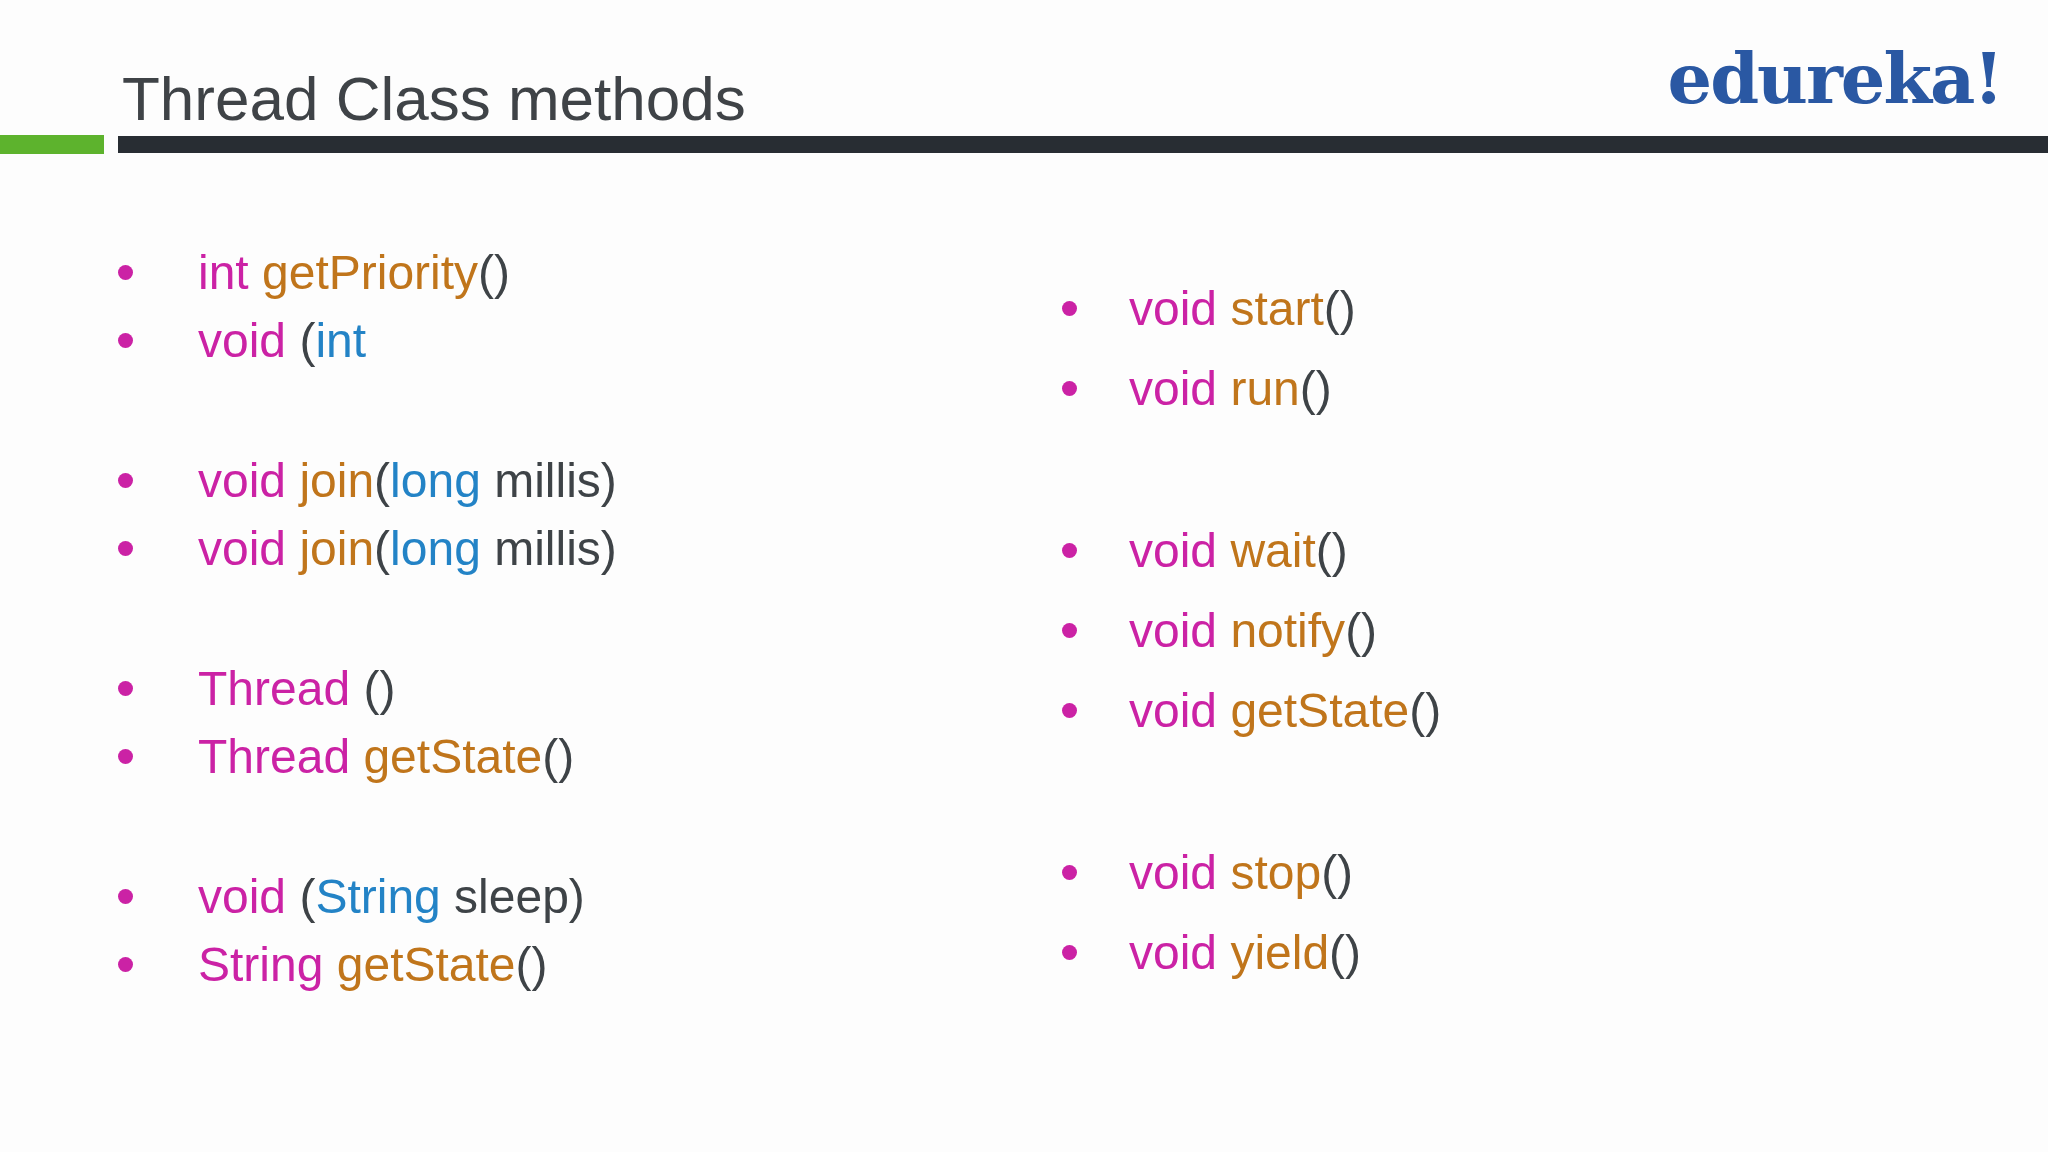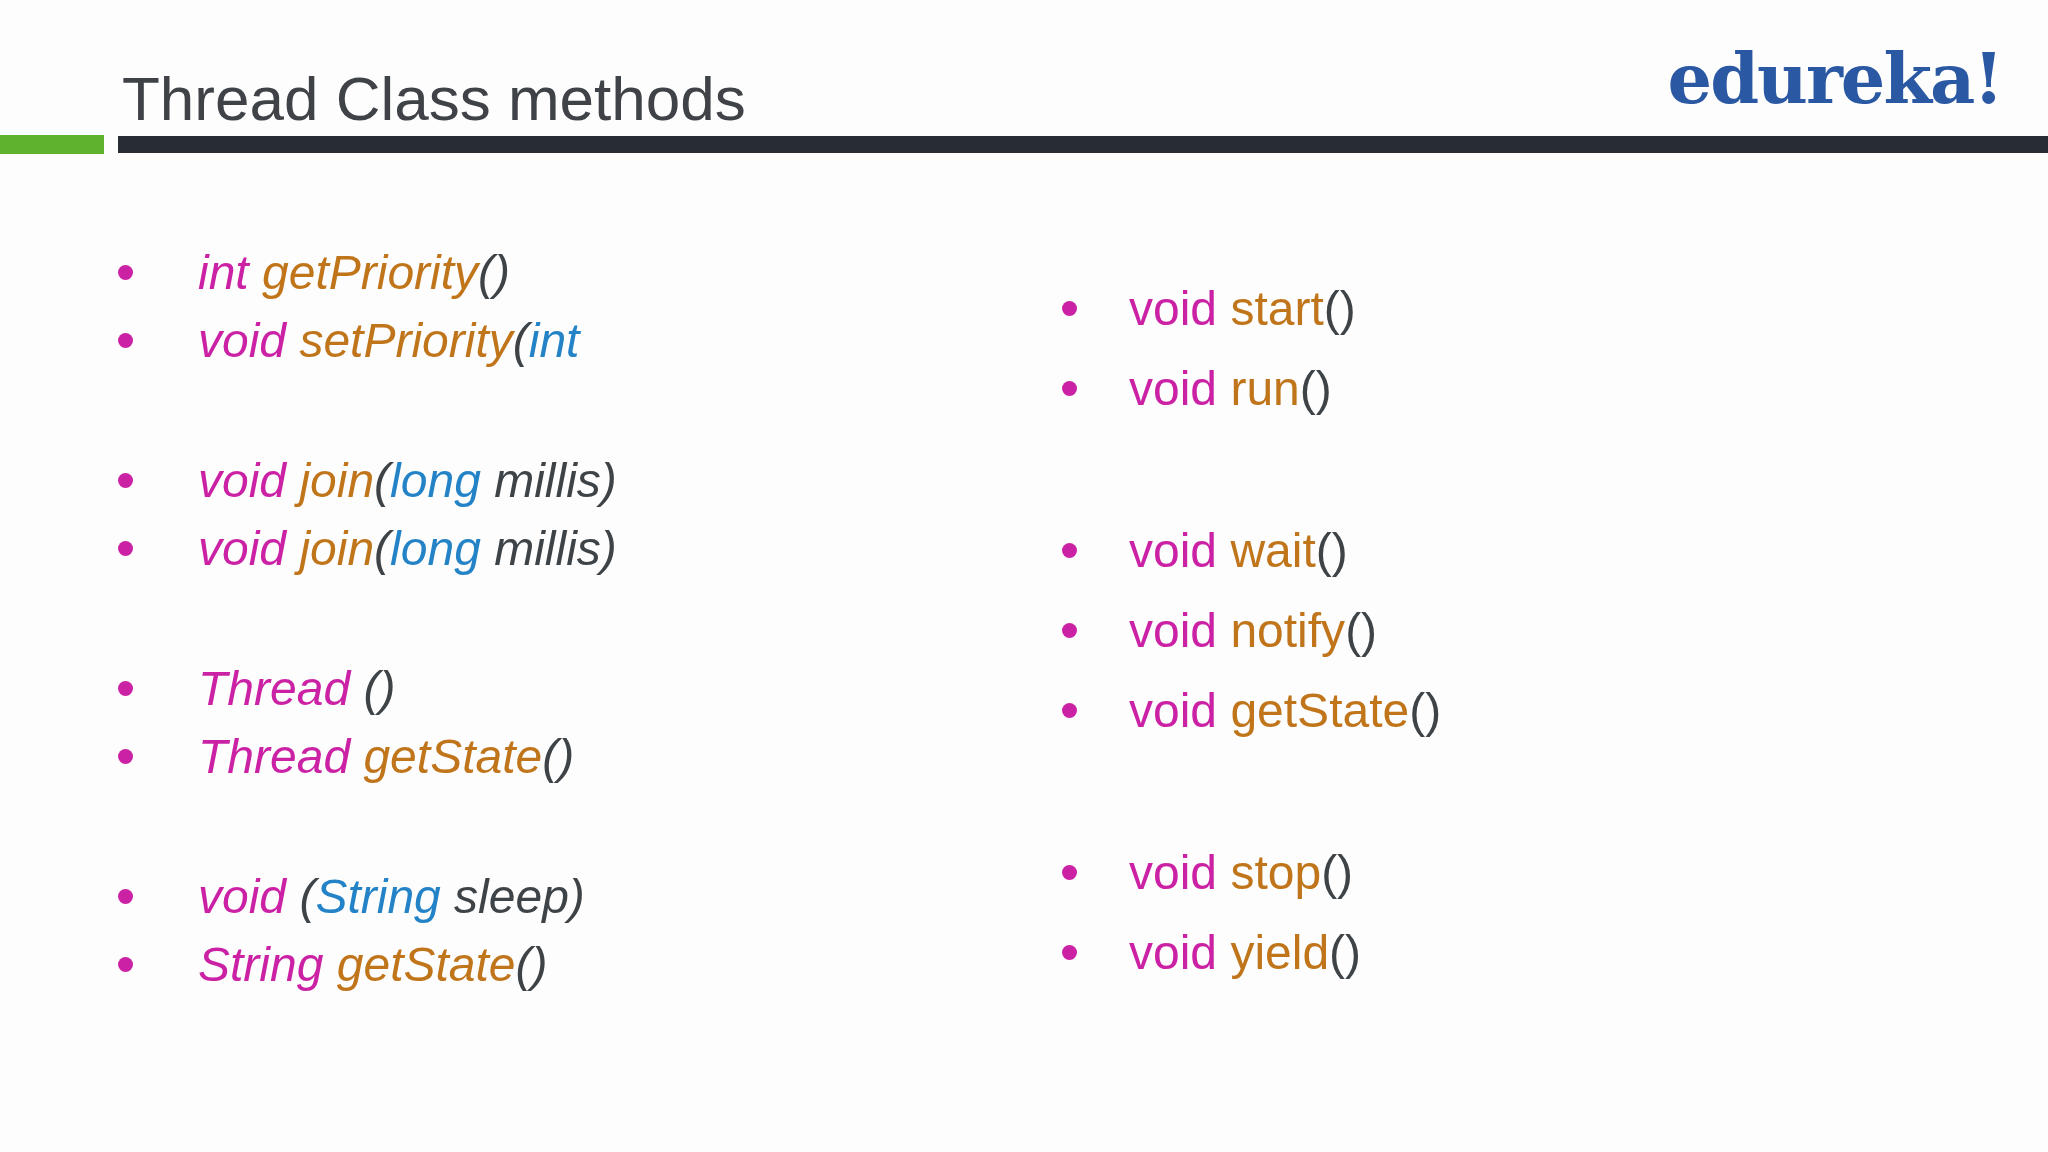--- a/index.html
+++ b/index.html
@@ -56,21 +56,21 @@
     flex: none;
   }
   .divider .dark {
     flex: 1;
     height: 17px;
     background: var(--dark_bar, #282d33);
   }
 
   
   .col { position: absolute; }
-  .col-left  { left: 118px;  top: 238px; font-style: italic; --lh: 68px; --ggap: 72px; --bgap: 65px; }
+  .col-left  { left: 118px;  top: 238px; --lh: 68px; --ggap: 72px; --bgap: 65px; }
   .col-right { left: 1062px; top: 268px; --lh: 80px; --ggap: 82px; --bgap: 52px; }
 
   .group { margin-top: var(--ggap); }
   .group:first-child { margin-top: 0; }
 
   .line {
     height: var(--lh);
     display: flex;
     align-items: center;
     font-size: 48px;
@@ -108,21 +108,20 @@
       <div class="group">
         <div class="line">
           <span class="bullet"></span>
           <span class="seg c-keyword">int </span>
           <span class="seg c-method">getPriority</span>
           <span class="seg c-plain">()</span>
         </div>
         <div class="line">
           <span class="bullet"></span>
           <span class="seg c-keyword">void </span>
-          <span class="seg c-method">setPriority</span>
           <span class="seg c-plain">(</span>
           <span class="seg c-type">int</span>
         </div>
       </div>
       <div class="group">
         <div class="line">
           <span class="bullet"></span>
           <span class="seg c-keyword">void </span>
           <span class="seg c-method">join</span>
           <span class="seg c-plain">(</span>

